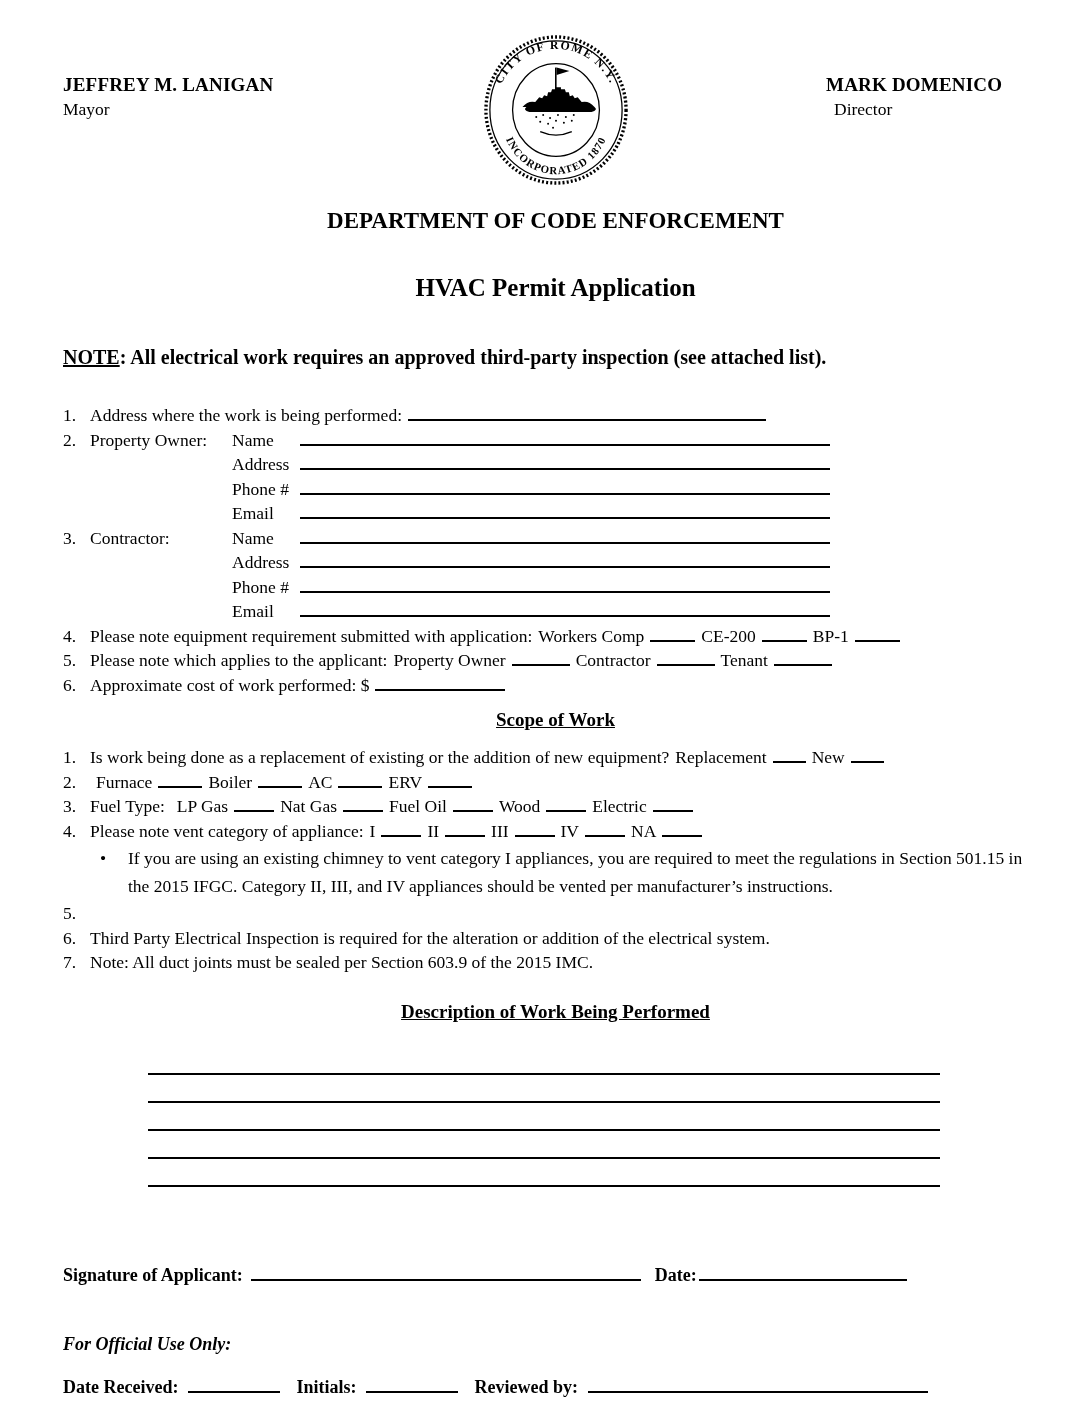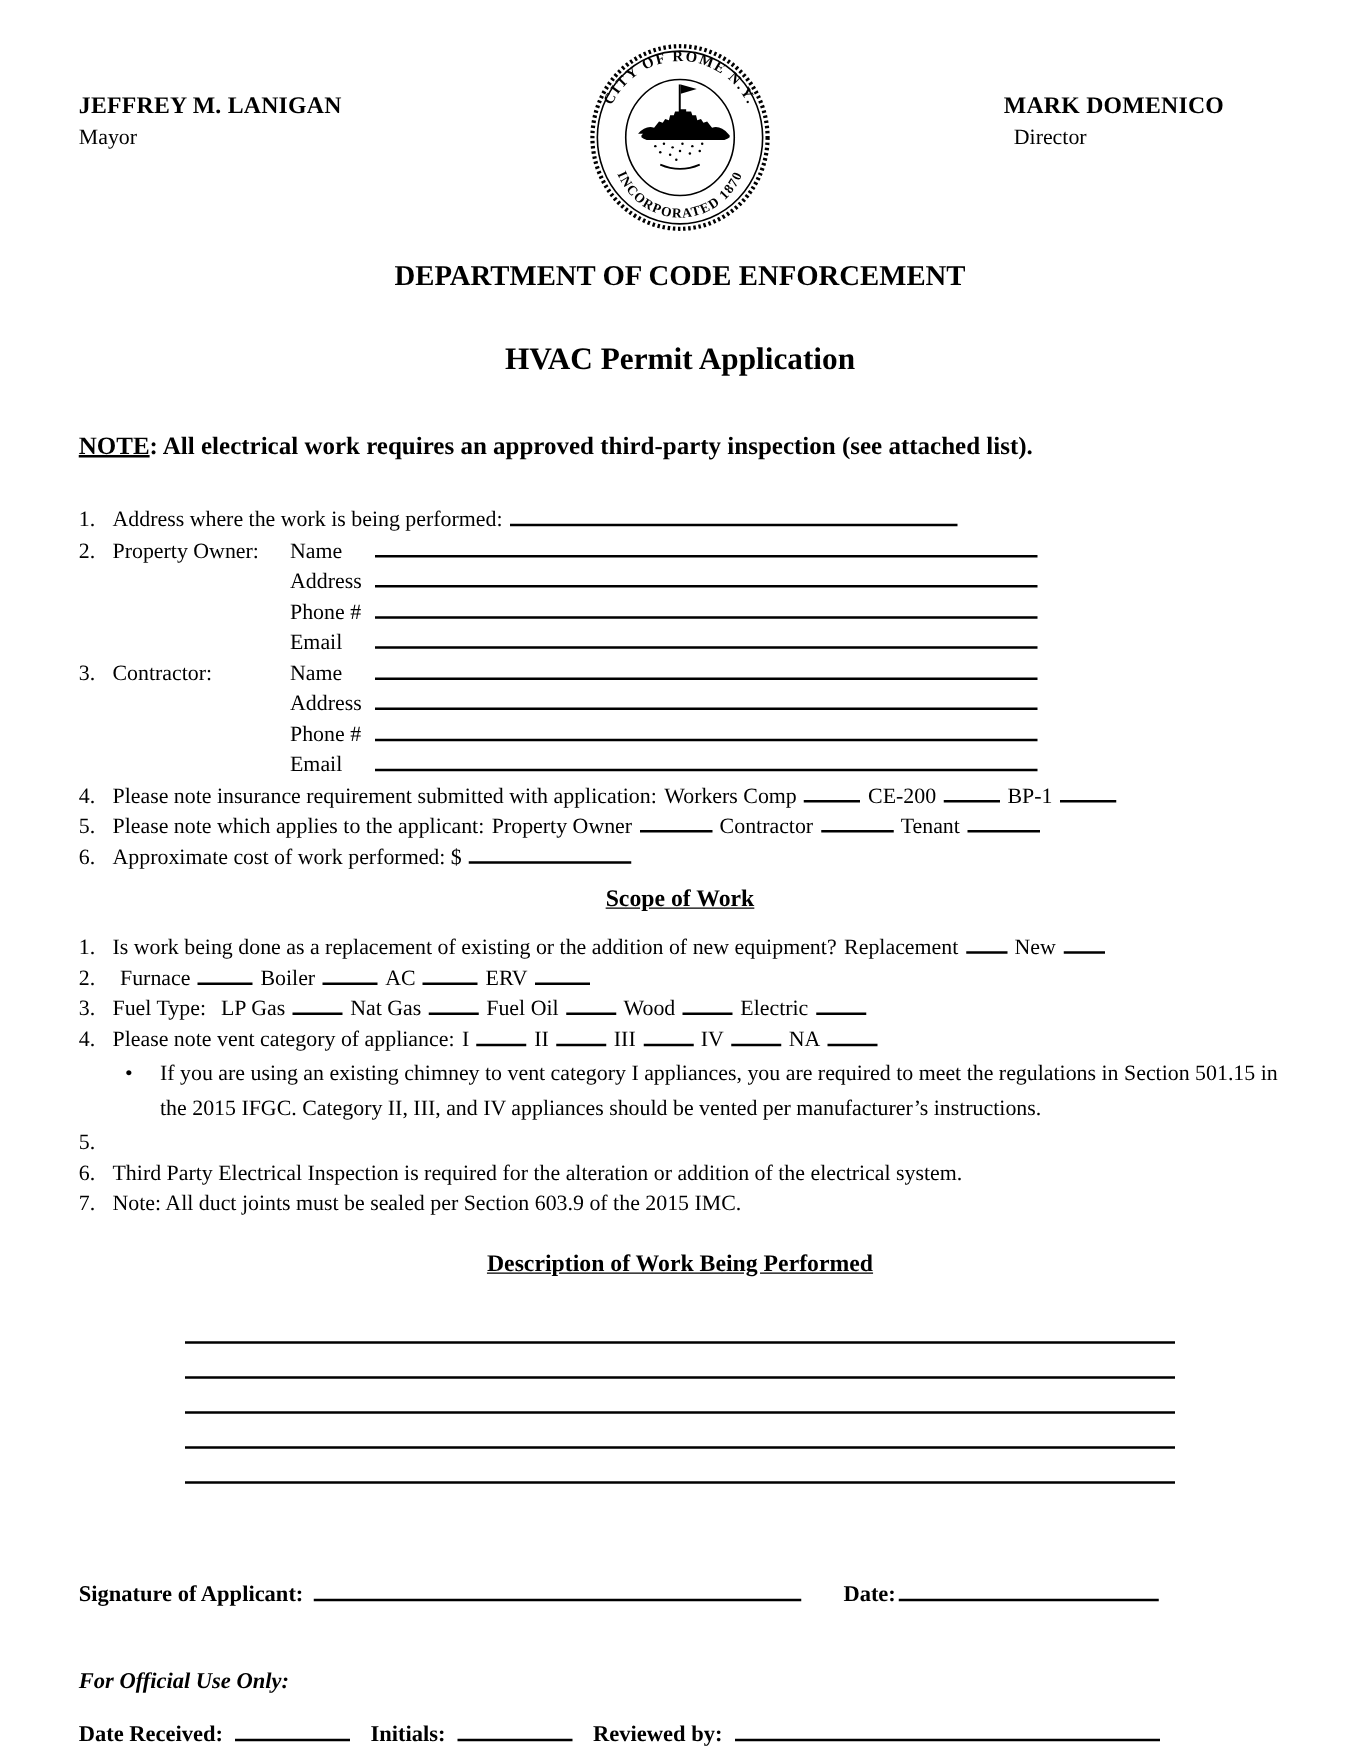--- a/index.html
+++ b/index.html
@@ -1,18 +1,18 @@
 <!DOCTYPE html>
 <html><head>
 <meta charset="utf-8">
 <style>
   html,body{margin:0;padding:0;background:#ffffff;}
   .page{
     width:1088px;height:1408px;box-sizing:border-box;
-    padding:28px 63px 30px 63px;
+    padding:28px 40px 30px 63px;
     font-family:"Liberation Serif","DejaVu Serif",serif;
     font-size:17.5px;color:#000;background:#fff;position:relative;
   }
   .u{text-decoration:underline;}
 
   
   .hdr{display:flex;justify-content:space-between;align-items:flex-start;height:150px;}
   .hdr-col{padding-top:46px;width:330px;}
   .hdr-col.right{text-align:left;padding-left:108px;box-sizing:border-box;}
   .hdr-name{font-weight:bold;font-size:19px;letter-spacing:.2px;}
@@ -45,21 +45,21 @@
   .plain-row .num{flex:0 0 27px;}
 
   
   .desc-head{margin-top:26px;text-align:center;}
   .desc-lines{margin-left:85px;width:792px;margin-top:24px;}
   .desc-line{border-bottom:2px solid #000;height:26px;}
 
   
   .sig-row{display:flex;align-items:baseline;margin-top:78px;font-weight:bold;font-size:18px;}
   .sig-blank{width:390px;margin-left:8px;}
-  .date-lbl{margin-left:34px;}
+  .date-lbl{margin-left:14px;}
   .date-blank{width:208px;margin-left:2px;}
   .official{font-weight:bold;font-style:italic;font-size:18px;margin-top:48px;}
   .recv-row{display:flex;align-items:baseline;margin-top:22px;font-weight:bold;font-size:18px;}
   .recv-blank{width:92px;margin-left:10px;}
   .init-lbl{margin-left:16px;}
   .init-blank{width:92px;margin-left:10px;}
   .rev-lbl{margin-left:16px;}
   .rev-blank{width:340px;margin-left:10px;}
 
   .seal-svg text{font-family:"Liberation Serif","DejaVu Serif",serif;font-weight:bold;}
@@ -172,21 +172,21 @@
       <span class="blank grow"></span>
     </div>
     <div class="row">
       <span class="sub-indent"></span>
       <span class="sub-lbl">Email</span>
       <span class="blank grow"></span>
     </div>
 
     <div class="row">
       <span class="num">4.</span>
-      <span>Please note insurance requirement submitted with application:</span>
+      <span>Please note equipment requirement submitted with application:</span>
       <span class="gap6"></span>
         <span>Workers Comp</span>
       <span class="gap6"></span>
         <span class="blank" style="width:45px"></span>
       <span class="gap6"></span>
         <span>CE-200</span>
       <span class="gap6"></span>
         <span class="blank" style="width:45px"></span>
       <span class="gap6"></span>
         <span>BP-1</span>

